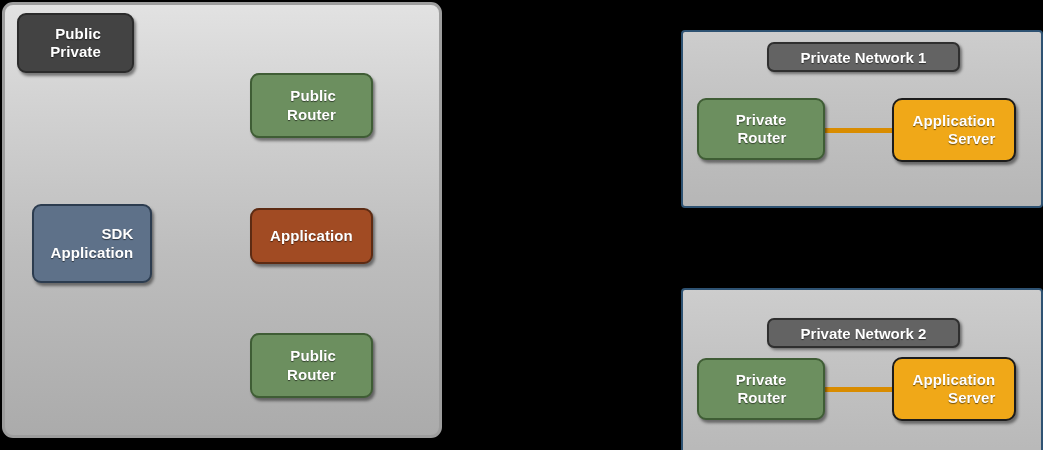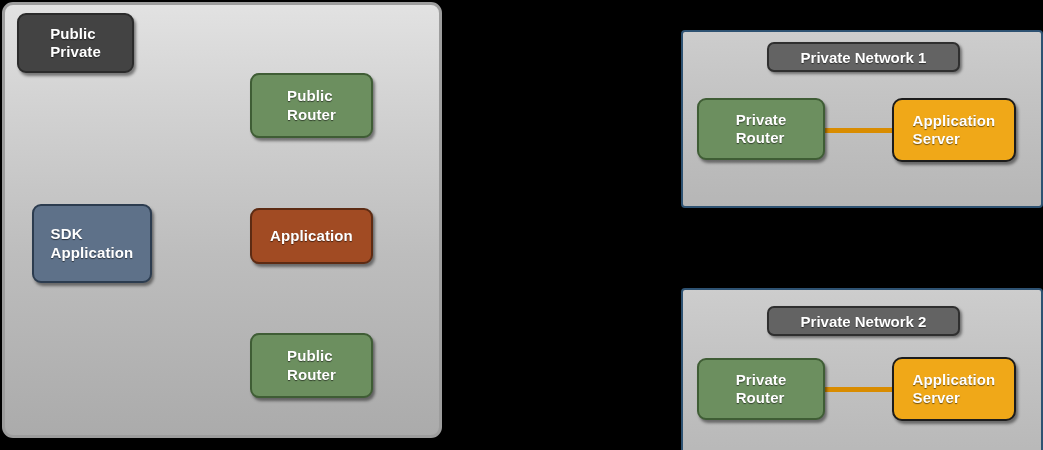--- a/index.html
+++ b/index.html
@@ -53,21 +53,21 @@
   .panel-private.pn1 { top: 2px;   height: 178px; }
   .panel-private.pn2 { top: 260px; height: 188px; }
 
   
   .node {
     position: absolute;
     box-sizing: border-box;
     display: flex;
     align-items: center;
     justify-content: center;
-    text-align: left;
+    text-align: right;
     color: #ffffff;
     font-weight: bold;
     font-size: 15px;
     line-height: 1.22;
     border-radius: 9px;
     letter-spacing: 0.1px;
     text-shadow: 0 1px 1px rgba(0,0,0,0.55);
     box-shadow: 2px 3px 3px rgba(0,0,0,0.45);
     z-index: 3;
   }
@@ -180,21 +180,21 @@
       <span class="lbl">
         <span>Application</span><br>
         <span>Server</span>
       </span>
     </div>
 
   </div>
 
   <div class="panel panel-private pn2">
 
-    <div class="group-title" style="left: 84px; top: 16px; width: 193px; height: 30px;">Private Network 2</div>
+    <div class="group-title" style="left: 84px; top: 28px; width: 193px; height: 30px;">Private Network 2</div>
 
     <div class="link" style="left: 123px; top: 97px; width: 90px;"></div>
 
     <div class="node node-green" style="left: 14px; top: 68px; width: 128px; height: 62px;">
       <span class="lbl">
         <span>Private</span><br>
         <span>Router</span>
       </span>
     </div>
 

